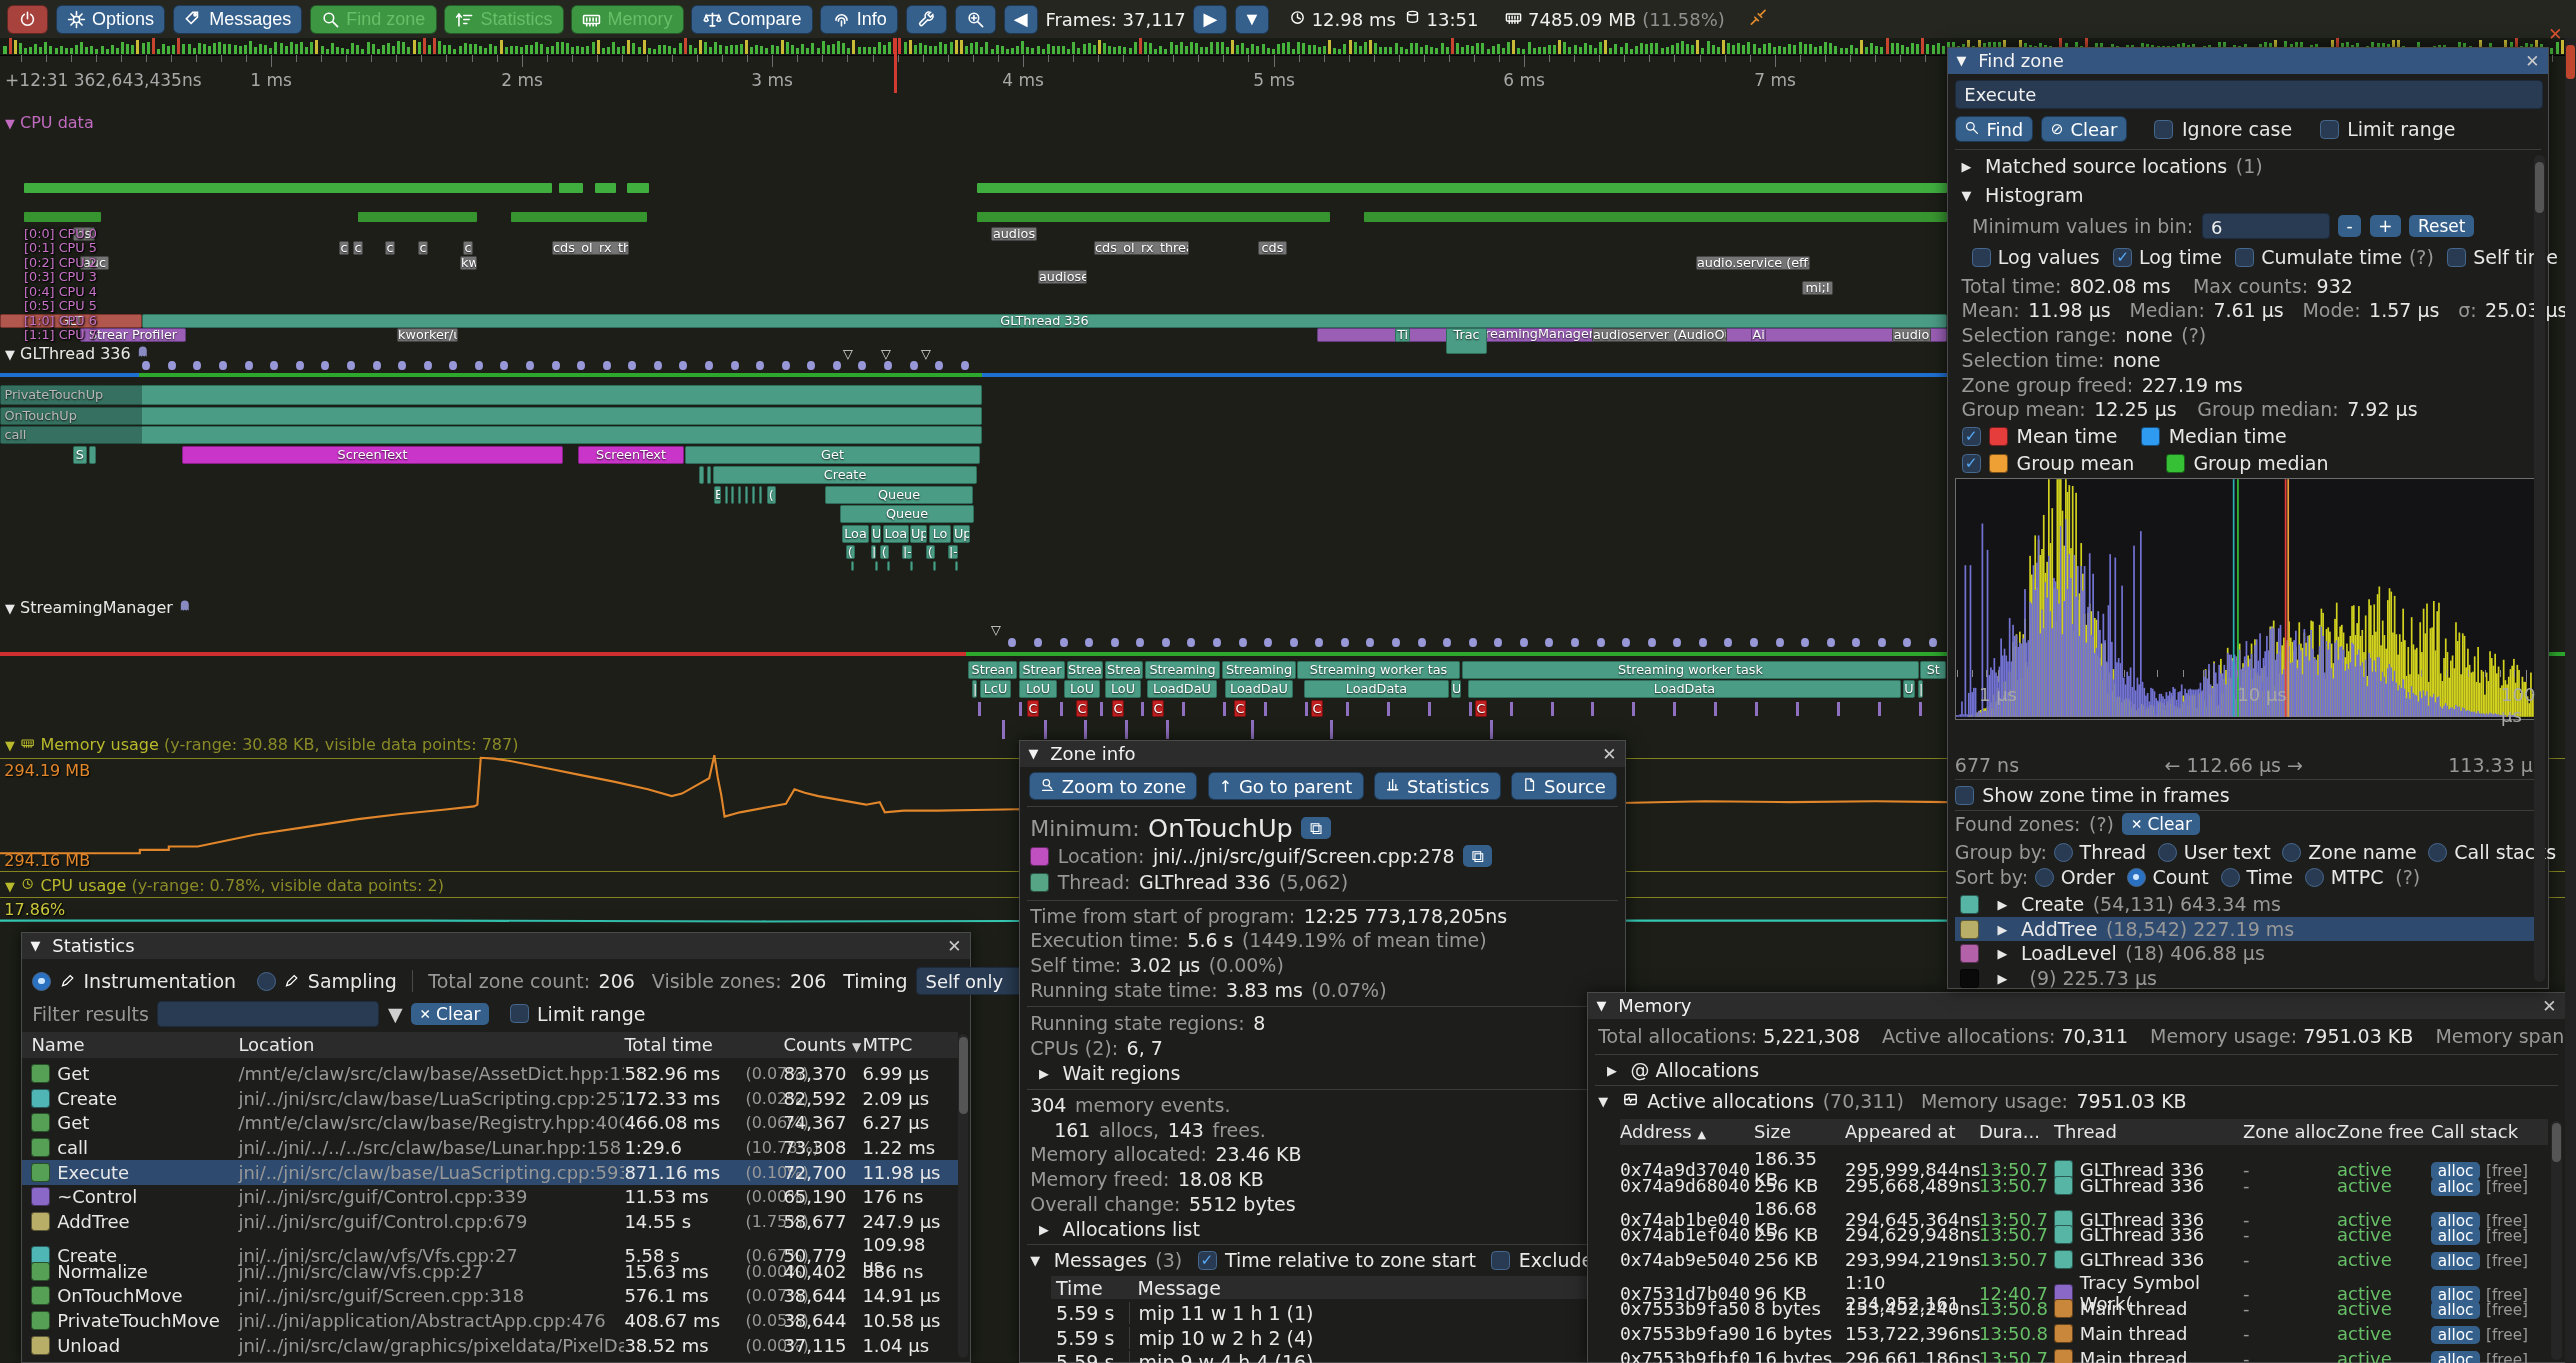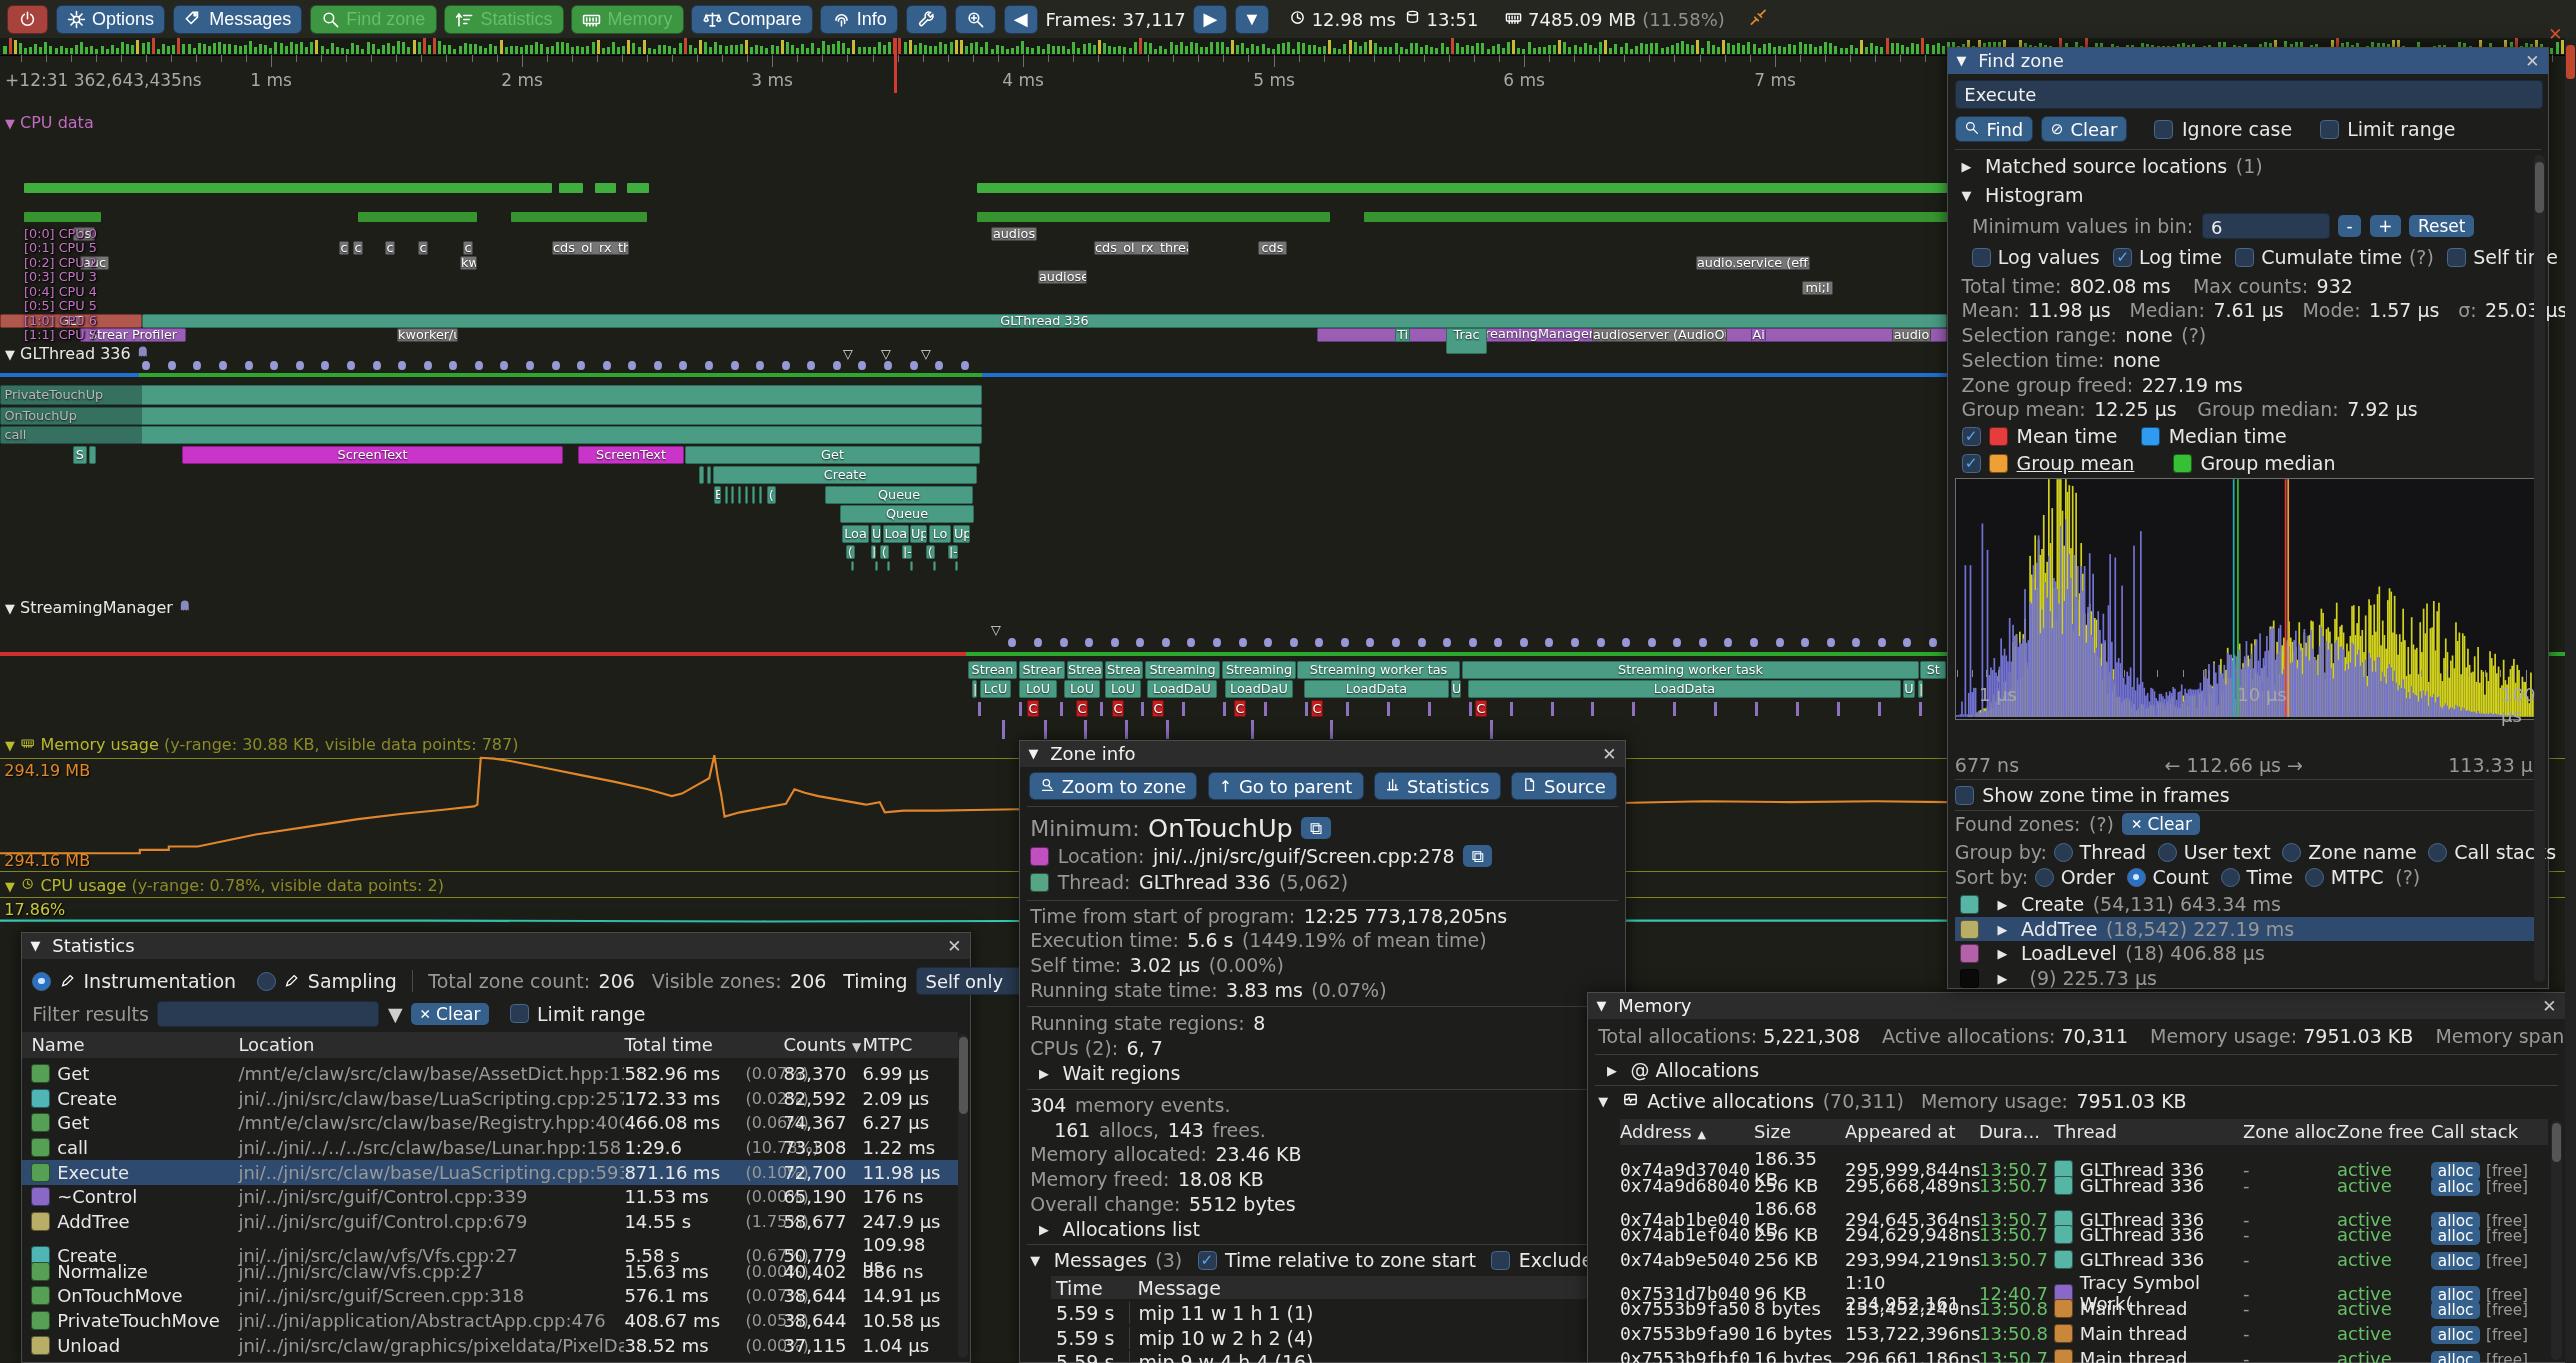--- a/index.html
+++ b/index.html
@@ -1657,21 +1657,21 @@
     <div id="fz-legend1" class="row" style="left:13.6px;top:377px;">
         <span class="cb">✓</span>
         <span class="sw" style="background: rgb(229, 60, 60);"></span>
         <span style="margin-right: 15.3px;">Mean time</span>
         <span class="sw" style="background: rgb(47, 155, 240);"></span>
         <span style="margin-right: 15.3px;">Median time</span>
       </div>
     <div id="fz-legend2" class="row" style="left:13.6px;top:404px;">
         <span class="cb">✓</span>
         <span class="sw" style="background: rgb(239, 160, 53);"></span>
-        <span style="margin-right: 30px; text-decoration: underline;">Group mean</span>
+        <span style="margin-right: 23px;">Group mean</span>
         <span class="sw" style="background: rgb(53, 192, 53);"></span>
         <span style="margin-right: 15.3px;">Group median</span>
       </div>
     <div id="fz-plot" style="left:6.8px;top:430px;width:588px;height:240px;"><svg width="586" height="238" xmlns="http://www.w3.org/2000/svg" viewBox="0 0 688 279">
           <rect x="0" y="277" width="2" height="2" fill="#7272d2"></rect>
           <rect x="2" y="277" width="2" height="2" fill="#7272d2"></rect>
           <rect x="4" y="276" width="2" height="3" fill="#7272d2"></rect>
           <rect x="6" y="261" width="2" height="18" fill="#7272d2"></rect>
           <rect x="8" y="276" width="2" height="3" fill="#7272d2"></rect>
           <rect x="10" y="101" width="2" height="178" fill="#7272d2"></rect>

